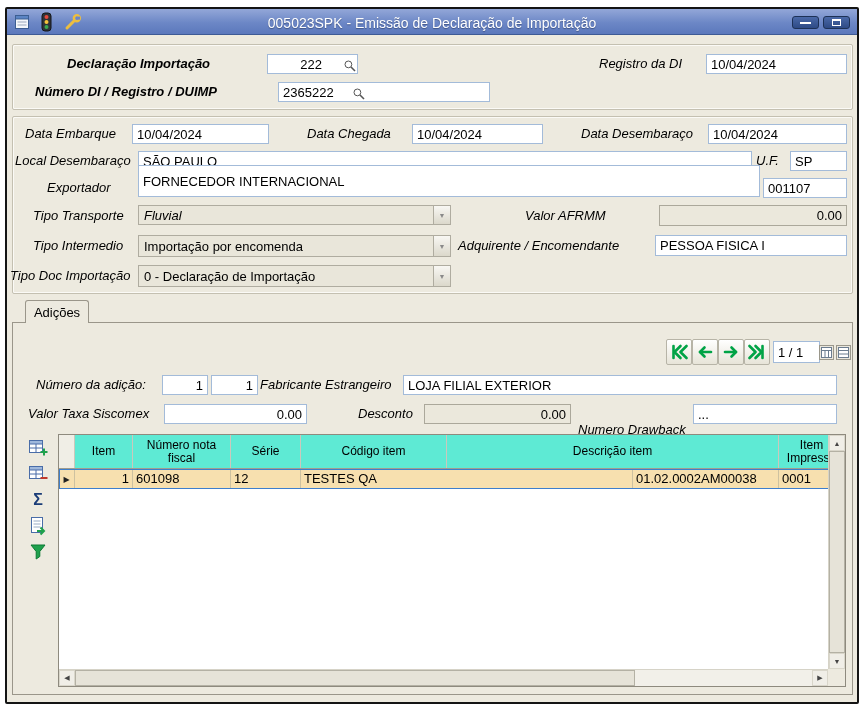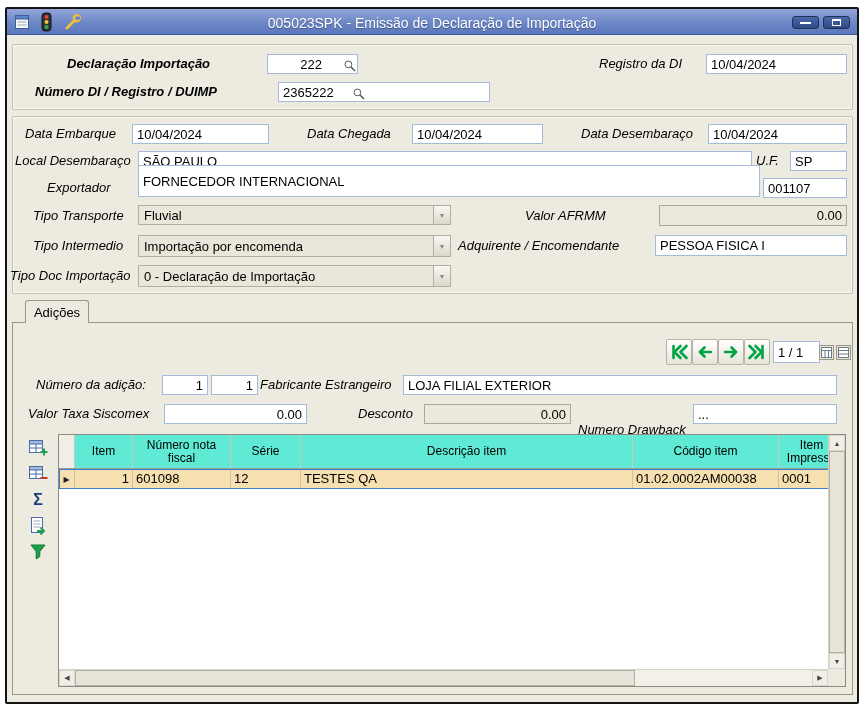--- a/index.html
+++ b/index.html
@@ -172,21 +172,21 @@
 
   <div class="lbl" style="left:40px; top:171px; width:88px;">Exportador</div>
   <div class="field" style="left:131px; top:156px; width:622px; height:32px;">
     <input value="FORNECEDOR INTERNACIONAL" style="">
   </div>
   <div class="field" style="left:756px; top:169px; width:84px; height:20px;">
     <input value="001107" style="">
   </div>
 
   <div class="lbl" style="left:26px; top:199px; width:102px;">Tipo Transporte</div>
-  <div class="combo" style="left:131px; top:196px; width:313px; height:20px;">
+  <div class="combo" style="left:131px; top:196px; width:313px; height:20px;font-style:italic;">
     <span class="combo-text">Fluvial</span>
     <span class="combo-btn">▼</span>
   </div>
   <div class="lbl" style="left:518px; top:199px; width:102px;">Valor AFRMM</div>
   <div class="field gray ralign" style="left:652px; top:196px; width:188px; height:21px;">
     <input value="0.00" style="">
   </div>
 
   <div class="lbl" style="left:26px; top:229px; width:102px;">Tipo Intermedio</div>
   <div class="combo" style="left:131px; top:226px; width:313px; height:22px;">
@@ -314,22 +314,22 @@
           <path d="M3 3 H17 L11.8 9.5 V14.5 L8.2 17 V9.5 Z" fill="#1FA14C" stroke="#0C7A34"></path>
         </svg>
   </div>
 
   <div class="grid">
     <div class="ghead">
       <div class="hc ind w-ind"></div>
       <div class="hc w0">Item</div>
       <div class="hc w1">Número nota fiscal</div>
       <div class="hc w2">Série</div>
+      <div class="hc w4">Código item</div>
       <div class="hc w3">Descrição item</div>
-      <div class="hc w4">Código item</div>
       <div class="hc w5">Item Impressã</div>
     </div>
     <div class="grow">
       <div class="cc ind w-ind">▶</div>
       <div class="cc w0 num">1</div>
       <div class="cc w1">601098</div>
       <div class="cc w2">12</div>
       <div class="cc w3">TESTES QA</div>
       <div class="cc w4">01.02.0002AM00038</div>
       <div class="cc w5">0001</div>

